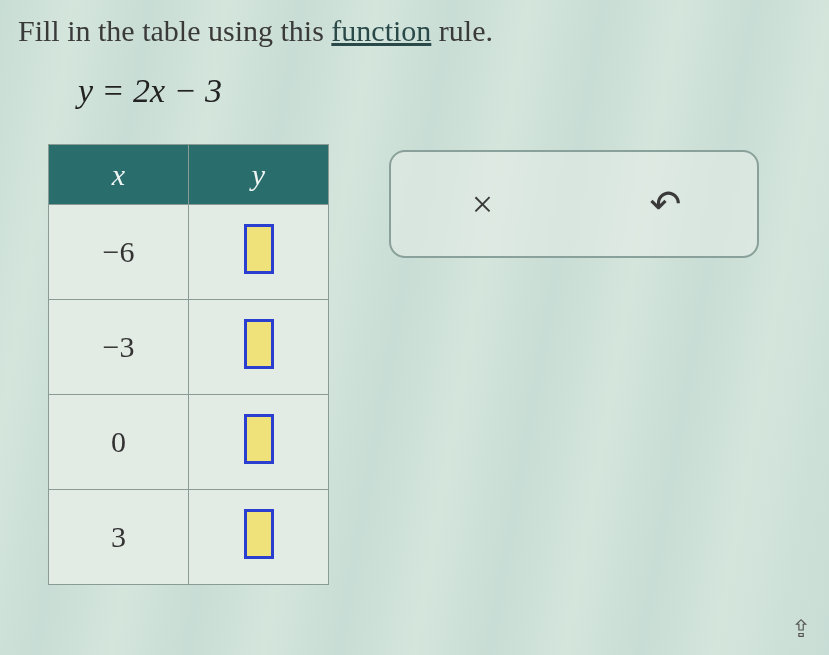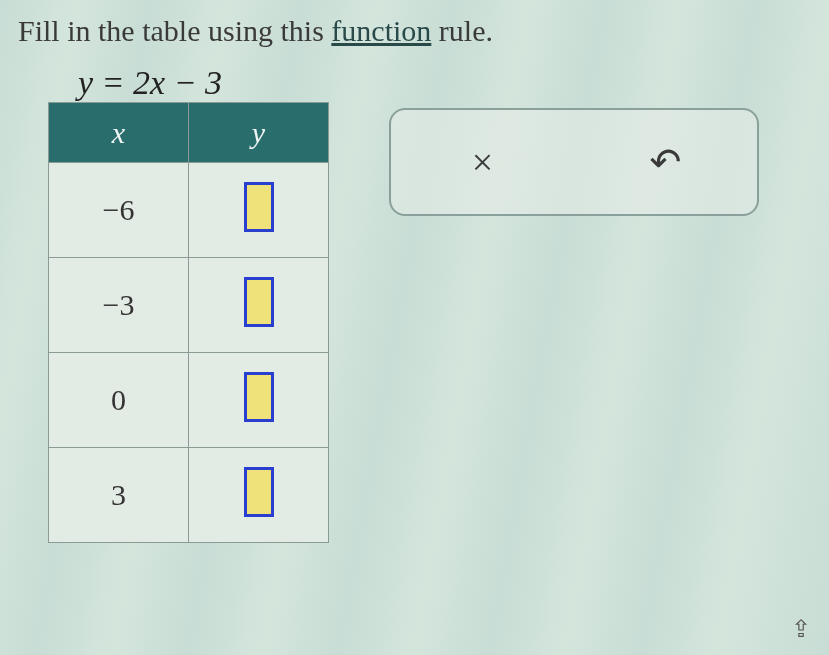--- a/index.html
+++ b/index.html
@@ -11,30 +11,31 @@
       #c8ddd5 32%, #d4e5dc 40%, #c8ddd5 48%, #d4e5dc 56%,
       #c8ddd5 64%, #d4e5dc 72%, #c8ddd5 80%, #d4e5dc 88%, #c8ddd5 100%);
     font-family: Georgia, 'Times New Roman', serif;
     color: #333;
     position: relative;
     padding: 14px 18px;
   }
   .instruction {
     font-size: 30px;
     color: #3a3a3a;
-    margin-bottom: 16px;
+    margin-bottom: 24px;
   }
   .instruction .link {
     text-decoration: underline;
     color: #2a4a4a;
   }
   .equation {
     font-size: 34px;
     font-style: italic;
     margin-left: 60px;
+    margin-bottom: 34px;
     color: #222;
     font-family: 'Times New Roman', serif;
   }
   .main-row {
     display: flex;
     align-items: flex-start;
     gap: 60px;
     margin-left: 30px;
   }
   table.func {

